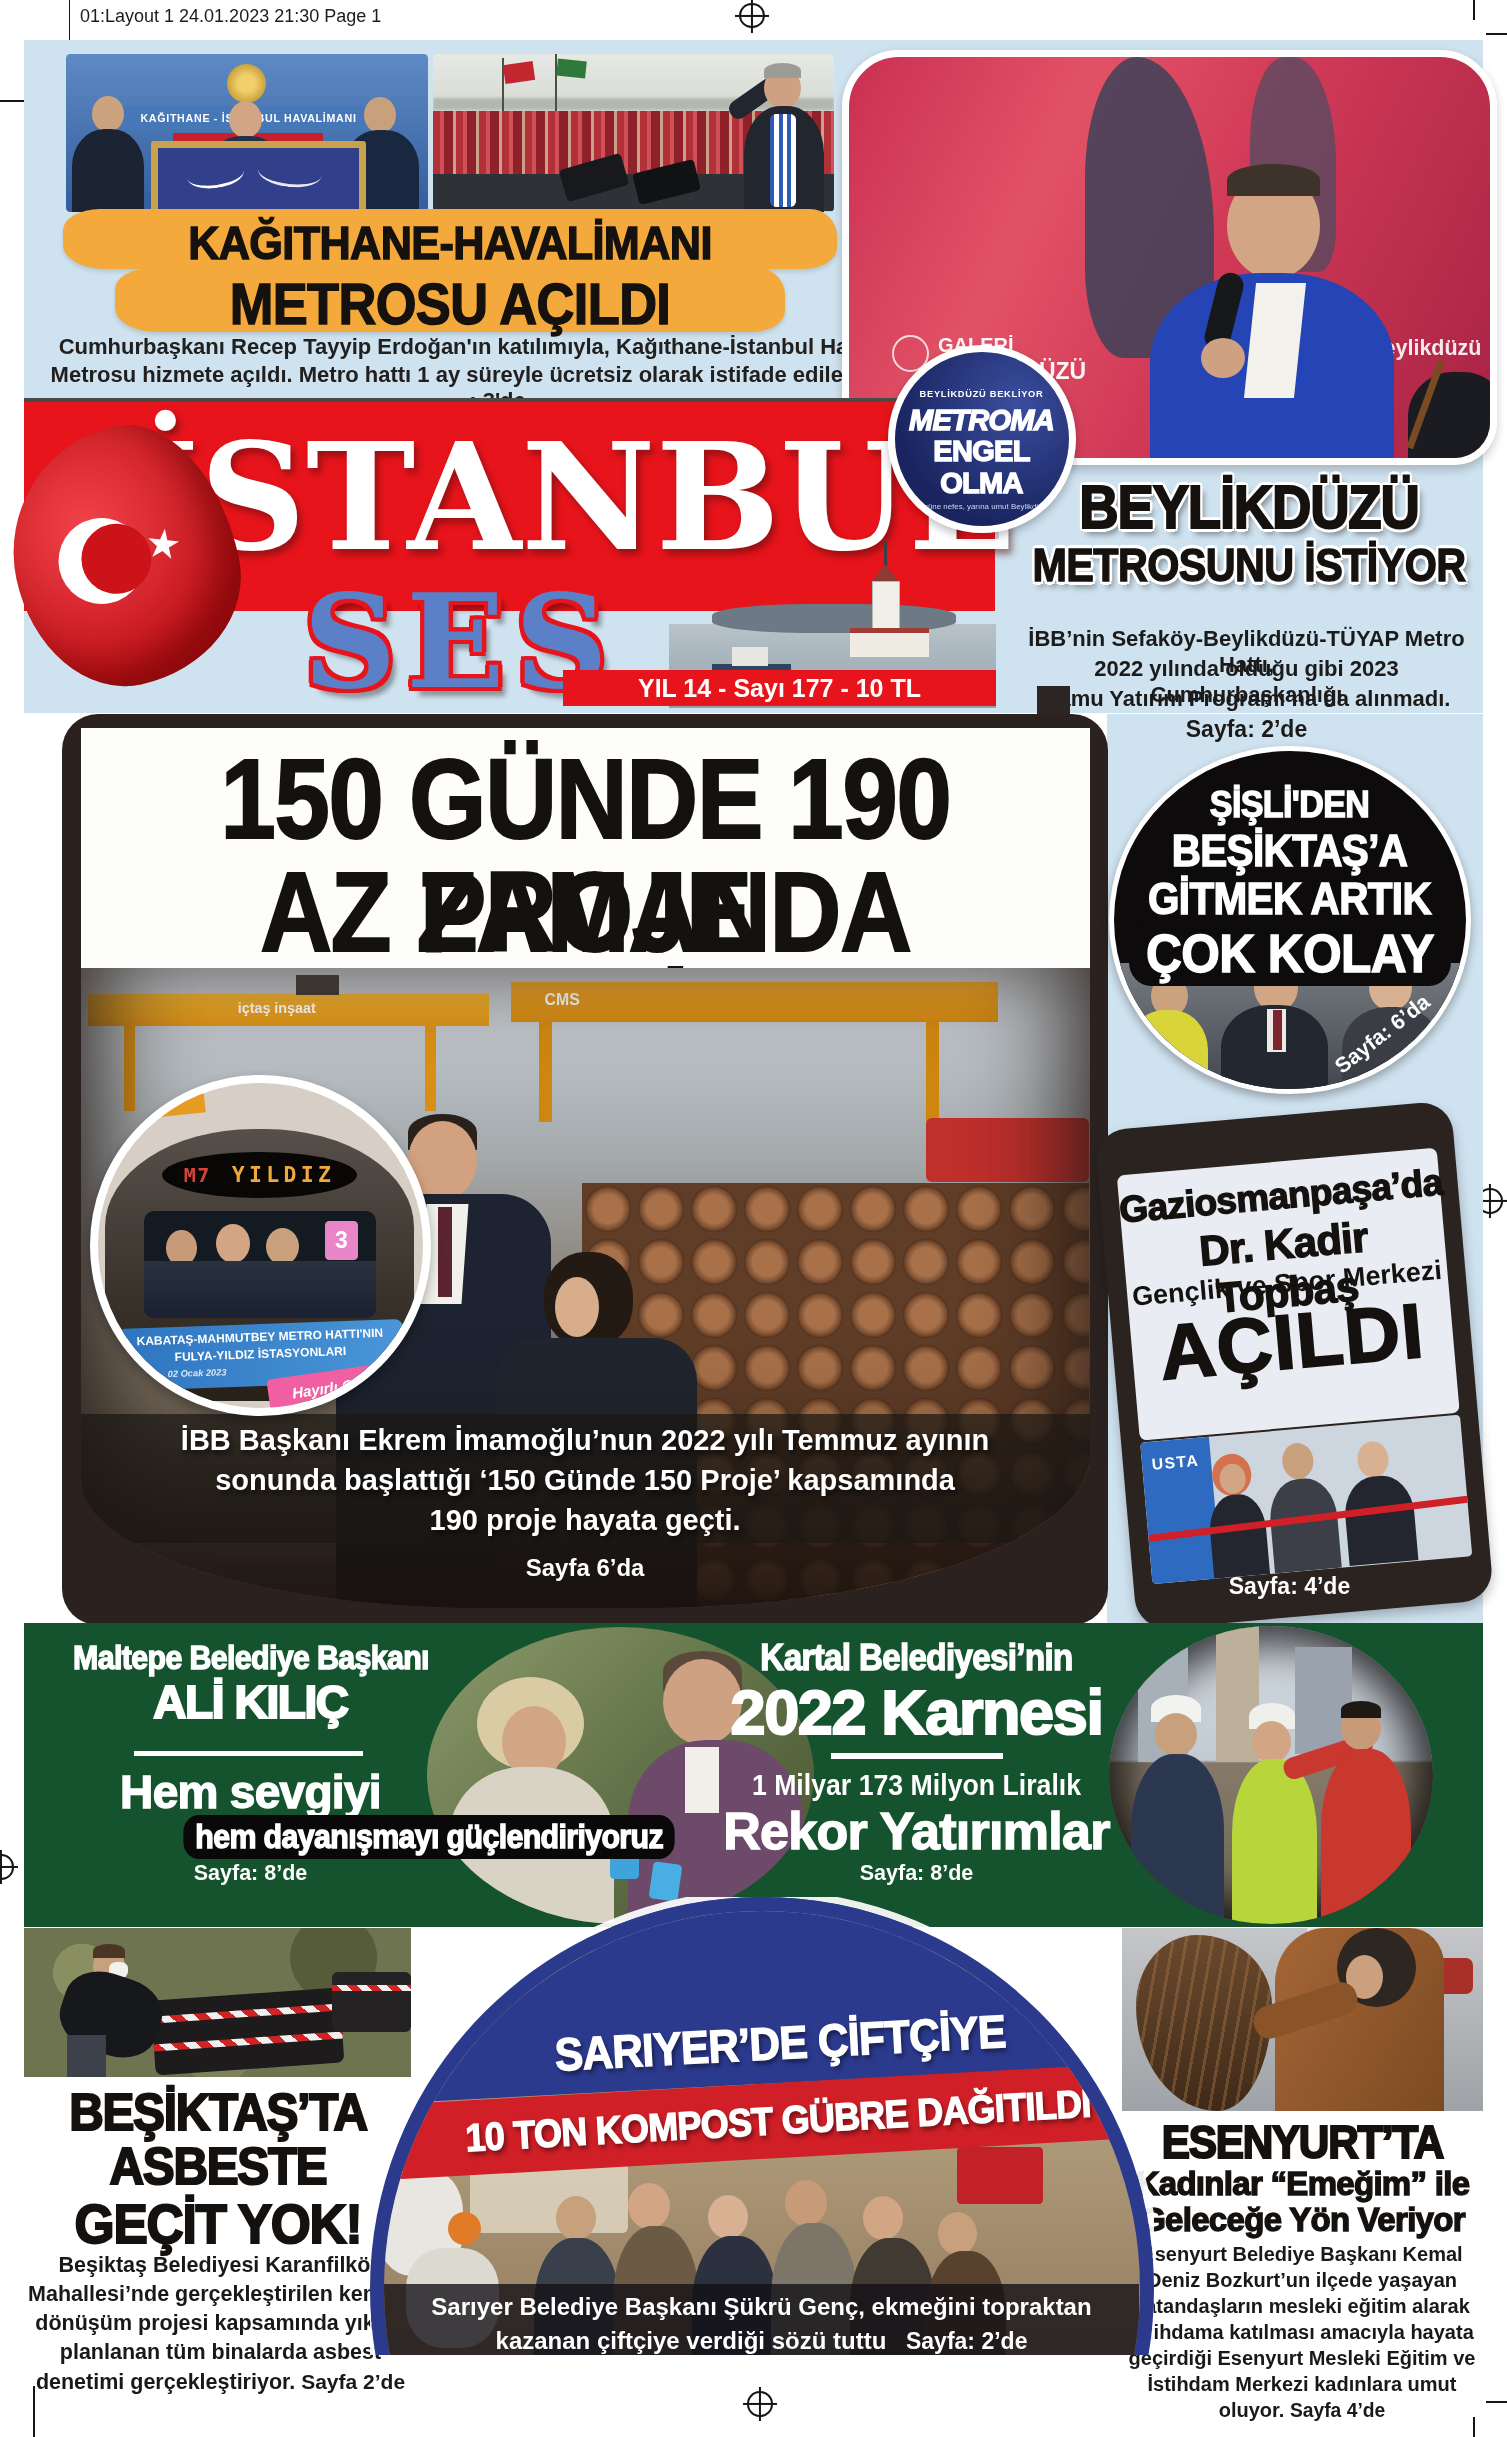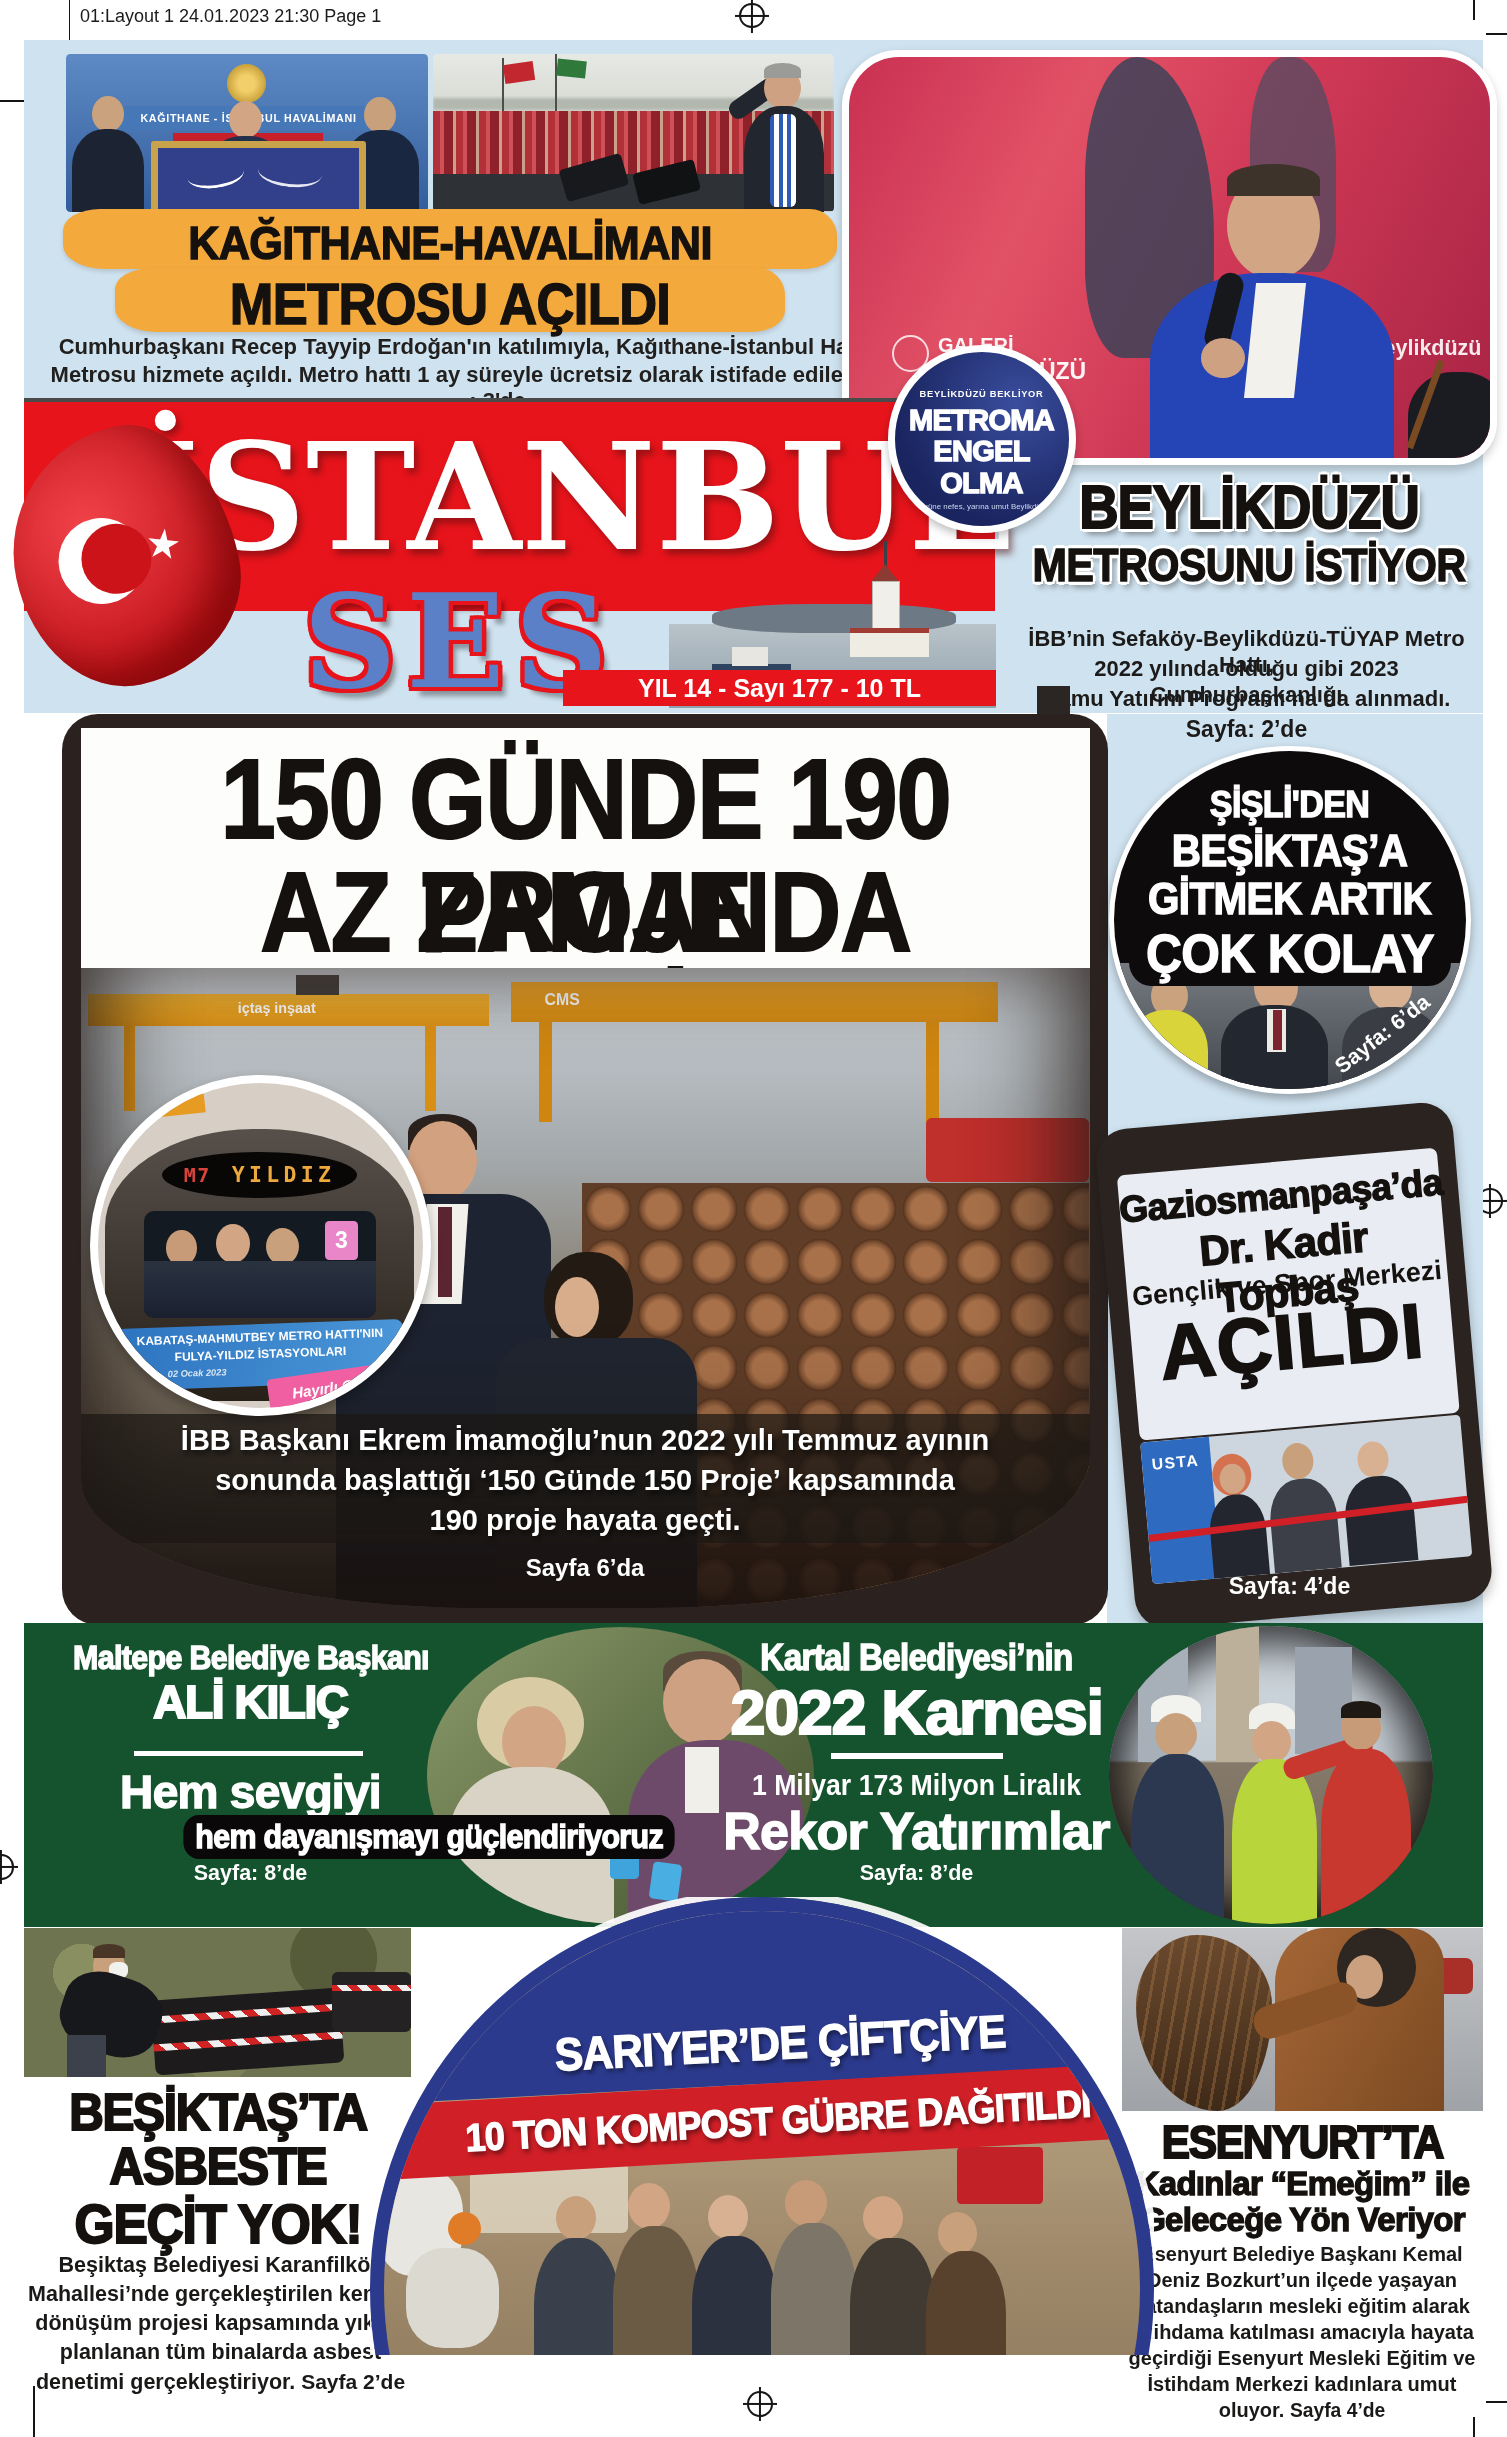--- a/index.html
+++ b/index.html
@@ -101,21 +101,21 @@
     <div class="body-sil" style="left:301px;top:216px;width:244px;height:199px;background:#2544b6;"></div>
     <div class="abs" style="left:401px;top:226px;width:50px;height:115px;background:#f3f1ec;transform:skewX(-6deg);"></div>
     <div class="abs" style="left:362px;top:215px;width:26px;height:79px;background:#17181c;border-radius:13px;transform:rotate(14deg);"></div>
     <div class="head" style="left:352px;top:281px;width:44px;height:40px;background:#cfa183;"></div>
     <div class="body-sil" style="left:559px;top:315px;width:100px;height:100px;background:#1a1c22;"></div>
     <div class="abs" style="left:573px;top:301px;width:7.2px;height:93px;background:#7a4a22;transform:rotate(20deg);"></div>
   </div>
 
   <div class="scene" style="left:888px;top:345px;width:188px;height:188px;border-radius:50%;border:7.2px solid #fff;box-sizing:border-box;background:radial-gradient(circle at 70% 30%,#3a4d9e,#1a2560 70%);z-index:4;box-shadow:0 4.3px 8.6px rgba(0,0,0,.25);">
     <p class="txt ctr white" style="left:0;top:37px;width:173px;font-size:9.3px;letter-spacing:0.7px;">BEYLİKDÜZÜ BEKLİYOR</p>
-    <p class="txt ctr white hv" style="left:0;top:52px;width:173px;font-size:29px;">METROMA</p>
+    <p class="txt ctr white hv" style="left:0;top:52px;width:173px;font-size:29px;font-style:italic;">METROMA</p>
     <p class="txt ctr white hv" style="left:0;top:83px;width:173px;font-size:29px;">ENGEL</p>
     <p class="txt ctr white hv" style="left:0;top:115px;width:173px;font-size:29px;">OLMA</p>
     <p class="txt ctr" style="left:0;top:150px;width:173px;font-size:7.9px;color:#cdd6f2;font-weight:normal;">Bugüne nefes, yarına umut Beylikdüzü</p>
   </div>
 
   <p class="txt ctr ink hv3 sx88 outlineW" style="left:1001px;top:471px;width:496px;font-size:62px;">BEYLİKDÜZÜ</p>
   <p class="txt ctr ink hv sx88 outlineW" style="left:1001px;top:537px;width:496px;font-size:47px;">METROSUNU İSTİYOR</p>
   <p class="txt ctr" style="left:1001px;top:626px;width:491px;font-size:22px;color:#1c1b1a;">İBB’nin Sefaköy-Beylikdüzü-TÜYAP Metro Hattı,</p>
   <p class="txt ctr" style="left:1001px;top:656px;width:491px;font-size:22px;color:#1c1b1a;">2022 yılında olduğu gibi 2023 Cumhurbaşkanlığı</p>
   <p class="txt ctr" style="left:1001px;top:686px;width:491px;font-size:22px;color:#1c1b1a;">Kamu Yatırım Programı’na da alınmadı.</p>
@@ -365,17 +365,24 @@
       <div class="body-sil" style="left:542px;top:340px;width:80px;height:138px;background:#58422e;"></div>
 
       <div class="abs" style="left:-29px;top:-10px;width:845px;height:182px;background:#2c3a8e;transform:rotate(-3deg);">
         <p class="txt ctr white hv sx92 shadow" style="left:0;bottom:13px;width:845px;font-size:46px;">SARIYER’DE ÇİFTÇİYE</p>
       </div>
 
       <div class="abs" style="left:-50px;top:172px;width:888px;height:75px;background:#d01f27;transform:rotate(-3.2deg);">
         <p class="txt ctr white hv sx92 shadow" style="left:0;top:0;width:888px;font-size:39px;line-height:75px;">10 TON KOMPOST GÜBRE DAĞITILDI</p>
       </div>
 
+      <div class="abs" style="left:0;top:373px;width:755px;height:87px;background:rgba(18,16,20,.78);">
+        <p class="txt ctr white" style="left:0;top:8.6px;width:755px;font-size:24px;">Sarıyer Belediye Başkanı Şükrü Genç, ekmeğini topraktan</p>
+        <p class="txt ctr" style="left:0;top:43px;width:755px;font-size:24px;">
+          <span class="white" style="font-weight:bold;">kazanan çiftçiye verdiği sözü tuttu</span>
+          <span class="white" style="font-weight:bold;margin-left:13px;font-size:23px;">Sayfa: 2’de</span>
+        </p>
+      </div>
     </div>
   </div>
 
 </div>
 
 
 </body></html>

